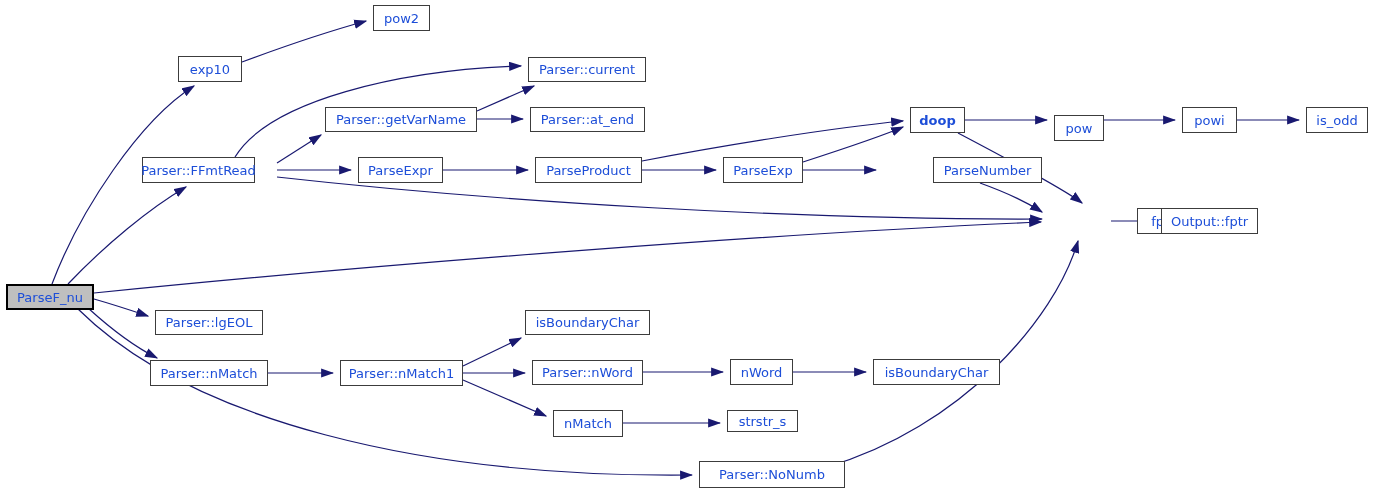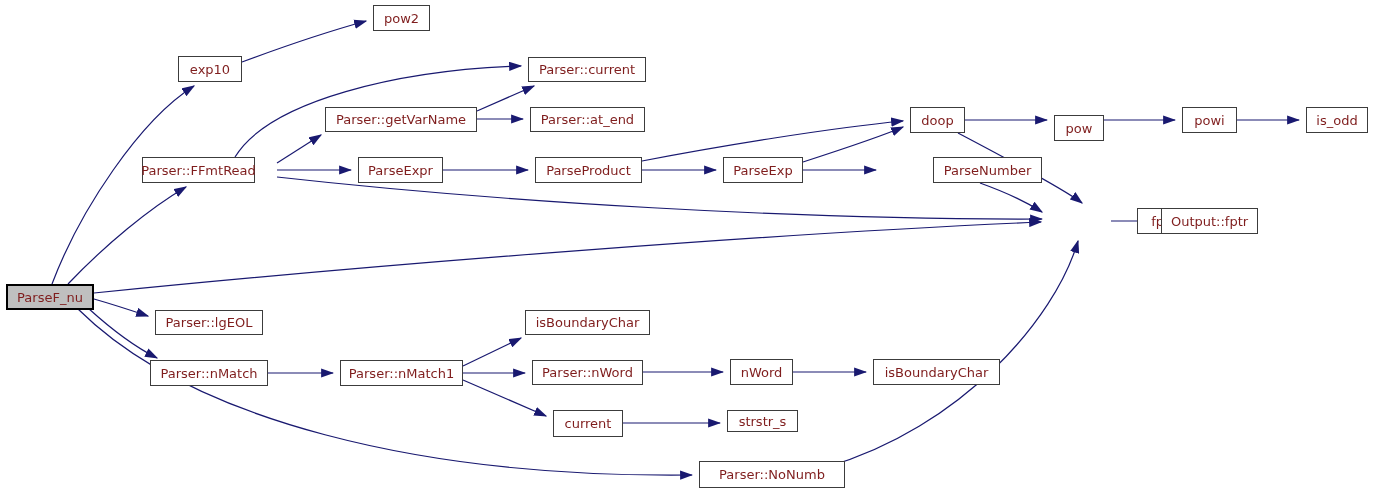--- a/index.html
+++ b/index.html
@@ -22,21 +22,21 @@
   .node {
     position: absolute;
     box-sizing: border-box;
     border: 1px solid #3c3c3c;
     background: #ffffff;
     display: flex;
     align-items: center;
     justify-content: center;
     font-size: 13px;
     line-height: 1;
-    color: #7f1d1d;
+    color: #1d4ed8;
     white-space: nowrap;
     cursor: pointer;
   }
   .node.main {
     background: #bfbfbf;
     border: 2px solid #000000;
     cursor: default;
   }
   .node span { pointer-events: none; }
 </style>
@@ -110,21 +110,21 @@
       </div>
       <div class="node" style="left: 535px; top: 157px; width: 107px; height: 26px;">
         <span>ParseProduct</span>
       </div>
       <div class="node" style="left: 723px; top: 157px; width: 80px; height: 26px;">
         <span>ParseExp</span>
       </div>
       <div class="node" style="left: 933px; top: 157px; width: 109px; height: 26px;">
         <span>ParseNumber</span>
       </div>
-      <div class="node" style="left: 910px; top: 107px; width: 55px; height: 26px;">
+      <div class="node" style="left: 910px; top: 107px; width: 55px; height: 26px; font-weight: bold;">
         <span>doop</span>
       </div>
       <div class="node" style="left: 1054px; top: 107px; width: 50px; height: 26px; margin-top: 8px;">
         <span>pow</span>
       </div>
       <div class="node" style="left: 1182px; top: 107px; width: 55px; height: 26px;">
         <span>powi</span>
       </div>
       <div class="node" style="left: 1306px; top: 107px; width: 62px; height: 26px;">
         <span>is_odd</span>
@@ -150,21 +150,21 @@
       <div class="node" style="left: 532px; top: 360px; width: 111px; height: 25px;">
         <span>Parser::nWord</span>
       </div>
       <div class="node" style="left: 730px; top: 359px; width: 63px; height: 26px;">
         <span>nWord</span>
       </div>
       <div class="node" style="left: 873px; top: 359px; width: 127px; height: 26px;">
         <span>isBoundaryChar</span>
       </div>
       <div class="node" style="left: 553px; top: 410px; width: 70px; height: 27px;">
-        <span>current</span>
+        <span>nMatch</span>
       </div>
       <div class="node" style="left: 727px; top: 410px; width: 71px; height: 22px;">
         <span>strstr_s</span>
       </div>
       <div class="node" style="left: 699px; top: 461px; width: 146px; height: 27px;">
         <span>Parser::NoNumb</span>
       </div>
     </div>
 </div>
 

